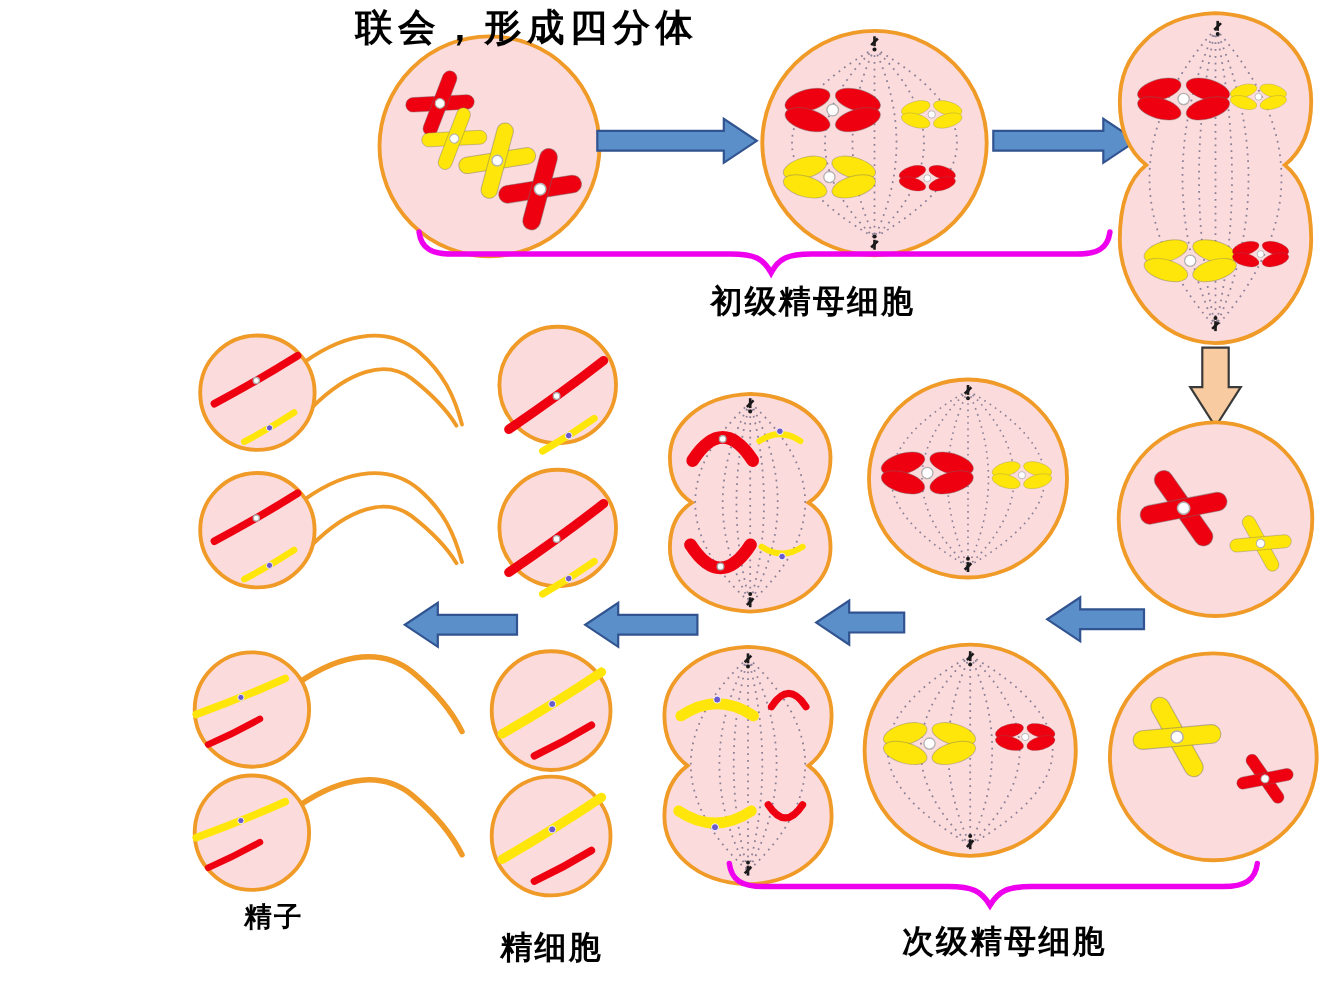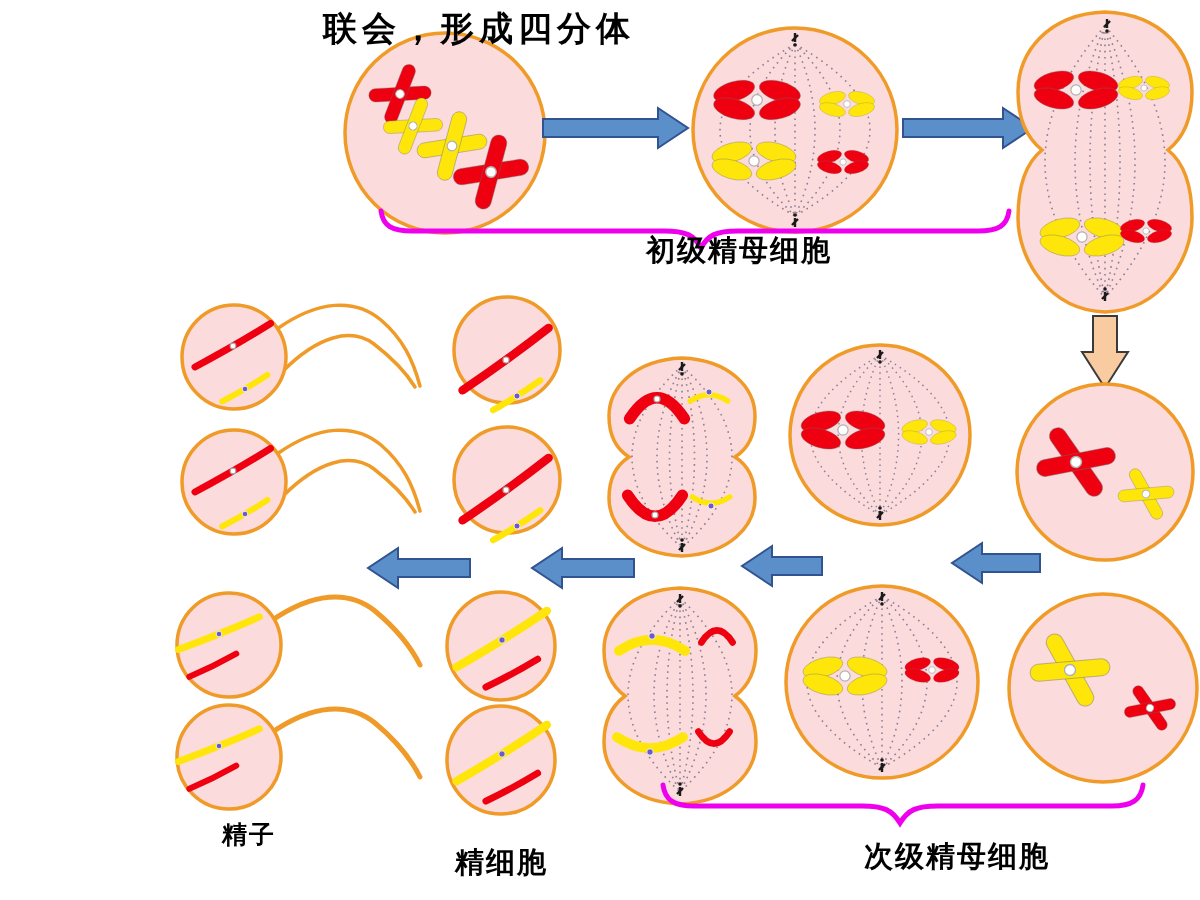--- a/index.html
+++ b/index.html
@@ -6,23 +6,23 @@
   body {
     width:1200px; height:900px; background:#ffffff;
     position:relative; overflow:hidden;
     font-family:"Liberation Sans", sans-serif;
   }
   #stage { position:absolute; left:0; top:0; }
   .lbl {
     position:absolute; font-weight:bold; color:#000;
     white-space:nowrap; line-height:1.1;
   }
-  .lbl-synapsis  { left:323px; top:10px;  font-size:34px; letter-spacing:5px; }
-  .lbl-primary   { left:646px; top:235px; font-size:29px; letter-spacing:2px; }
-  .lbl-secondary { left:820px; top:841px; font-size:29px; letter-spacing:2px;margin-left:44px; }
+  .lbl-synapsis  { left:323px; top:10px;  font-size:34px; letter-spacing:5px;font-family:Liberation Mono, monospace; }
+  .lbl-primary   { left:646px; top:260px; font-size:29px; letter-spacing:2px; }
+  .lbl-secondary { left:820px; top:841px; font-size:29px; letter-spacing:2px; }
   .lbl-spermatid { left:455px; top:847px; font-size:29px; letter-spacing:2px; }
   .lbl-sperm     { left:222px; top:821px; font-size:25px; letter-spacing:2px; }
 
   .cell   { fill:#FBDBDC; stroke:#F09A28; stroke-width:3.5; }
   .red    { color:#EE0011; }
   .yellow { color:#FFE60A; }
   .spindle path { fill:none; stroke:#8A7F96; stroke-width:1.6; stroke-dasharray:1.6 4.6; }
   .vstroke  { fill:none; stroke:currentColor; stroke-linecap:round; }
   .strip    { fill:none; stroke:currentColor; stroke-linecap:round; }
   .tail     { fill:none; stroke:#F09A28; stroke-linecap:round; }

